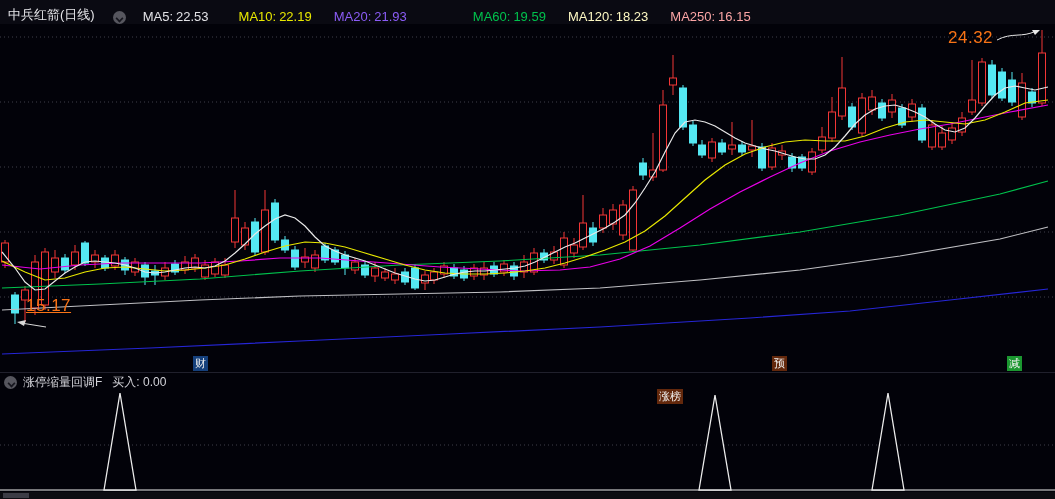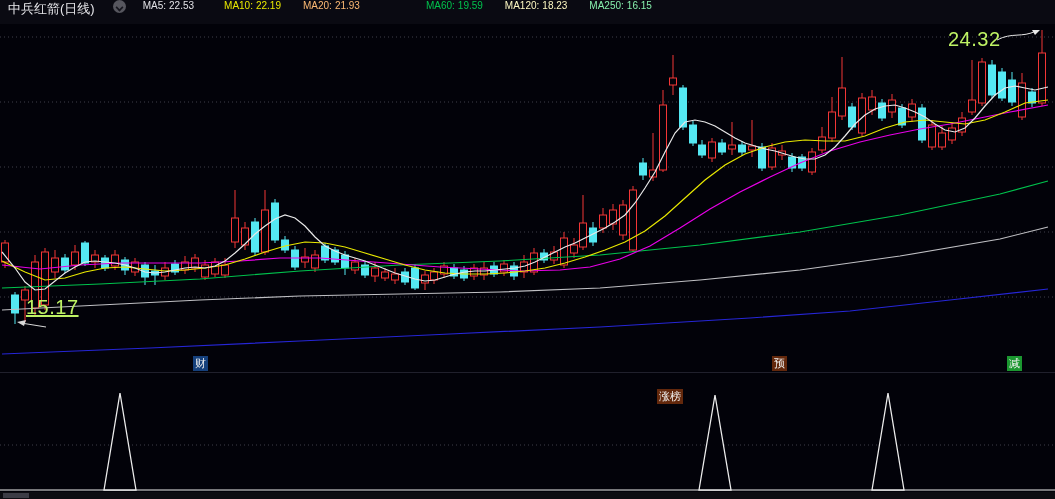--- a/index.html
+++ b/index.html
@@ -1,32 +1,32 @@
 <!DOCTYPE html>
 <html><head>
 <meta charset="utf-8">
 <style>
   html,body{margin:0;padding:0;background:#020209;}
   .screen{position:relative;width:1055px;height:499px;background:#020209;overflow:hidden;
           font-family:"Liberation Sans", sans-serif;}
   
-  .hdr{position:absolute;left:0;top:0;width:1055px;height:24px;display:flex;align-items:flex-start;
+  .hdr{position:absolute;left:0;top:0;width:1055px;height:24px;display:flex;align-items:flex-end;
        gap:8px;background:#0a0a12;z-index:5;}
   .hdr .title{color:#e6e6ea;font-size:13px;margin-left:8px;white-space:nowrap;}
   .circ-icon{display:inline-block;width:13px;height:13px;border-radius:50%;background:#56565e;
              margin:0 9px 0 10px;position:relative;flex:0 0 auto;}
   .circ-icon:after{content:"";position:absolute;left:3.5px;top:4px;width:5px;height:5px;
              border-right:2px solid #16161e;border-bottom:2px solid #16161e;transform:rotate(45deg) scale(.8);}
-  .ma{font-size:10px;margin-right:14px;white-space:nowrap;}
+  .ma{font-size:13px;margin-right:14px;white-space:nowrap;}
   .ma i{font-style:normal;}
   .ma b{font-weight:normal;margin-left:3px;}
   
   svg.canvas{position:absolute;left:0;top:0;z-index:1;}
   
-  .pricelabel{position:absolute;color:#bef264;font-size:20px;z-index:4;letter-spacing:.5px;text-align:center;}
+  .pricelabel{position:absolute;color:#f97316;font-size:17px;z-index:4;letter-spacing:.5px;text-align:center;}
   .badges span{position:absolute;top:356px;height:15px;line-height:15px;padding:0 2px;
                font-size:11px;color:#f2f2f2;z-index:4;white-space:nowrap;}
   
   .ind-hdr{position:absolute;left:0;top:374px;height:17px;display:flex;align-items:center;z-index:5;}
   .ind-hdr .circ-icon{margin:0 6px 0 4px;}
   .ind-hdr .t{color:#d4d4da;font-size:12px;margin-right:10px;white-space:nowrap;}
   .ind-hdr .v{color:#d4d4da;font-size:12px;white-space:nowrap;}
   .sep{position:absolute;left:0;top:372px;width:1055px;height:1px;background:#20202c;z-index:4;}
   .scrollzone{position:absolute;left:0;top:492px;width:1055px;height:7px;background:#0c0c11;z-index:5;}
   .scrollthumb{position:absolute;left:3px;top:1px;width:26px;height:5px;background:#3c3c45;}
@@ -267,35 +267,40 @@
       <polygon points="104,490 120,393 136,490" fill="#020209" stroke="#ececec" stroke-width="1.3"></polygon>
       <polygon points="699,490 715,395 731,490" fill="#020209" stroke="#ececec" stroke-width="1.3"></polygon>
       <polygon points="872,490 888,393 904,490" fill="#020209" stroke="#ececec" stroke-width="1.3"></polygon>
     </svg>
 
   <div class="hdr">
     <span class="title">中兵红箭(日线)</span>
     <span class="circ-icon"></span>
     <span class="ma" style="color: rgb(226, 226, 230);"><i>MA5:</i><b>22.53</b></span>
     <span class="ma" style="color: rgb(232, 232, 0); padding-left: 8px;"><i>MA10:</i><b>22.19</b></span>
-    <span class="ma" style="color: #fdba74;"><i>MA20:</i><b>21.93</b></span>
+    <span class="ma" style="color: #8b5cf6;"><i>MA20:</i><b>21.93</b></span>
     <span class="ma" style="color: rgb(0, 194, 77); padding-left: 44px;"><i>MA60:</i><b>19.59</b></span>
     <span class="ma" style="color: #fef9c3;"><i>MA120:</i><b>18.23</b></span>
-    <span class="ma" style="color: #86efac;"><i>MA250:</i><b>16.15</b></span>
+    <span class="ma" style="color: #fca5a5;"><i>MA250:</i><b>16.15</b></span>
   </div>
 
   <div class="pricelabel" style="left: 948px; top: 28px;">24.32</div>
   <div class="pricelabel" style="left: 26px; top: 296px; text-decoration: underline;">15.17</div>
 
   <div class="badges">
       <span style="left: 193px; background: rgb(21, 64, 124);">财</span>
       <span style="left: 657px; background: rgb(99, 40, 12); margin-top: 33px;">涨榜</span>
       <span style="left: 772px; background: rgb(99, 40, 12);">预</span>
       <span style="left: 1007px; background: rgb(27, 151, 48);">减</span>
     </div>
 
   <div class="sep"></div>
 
+  <div class="ind-hdr">
+    <span class="circ-icon"></span>
+    <span class="t">涨停缩量回调F</span>
+    <span class="v"><span>买入:</span> <span>0.00</span></span>
+  </div>
 
   <div class="scrollzone">
     <div class="scrollthumb"></div>
   </div>
 </div>
 
 </body></html>

